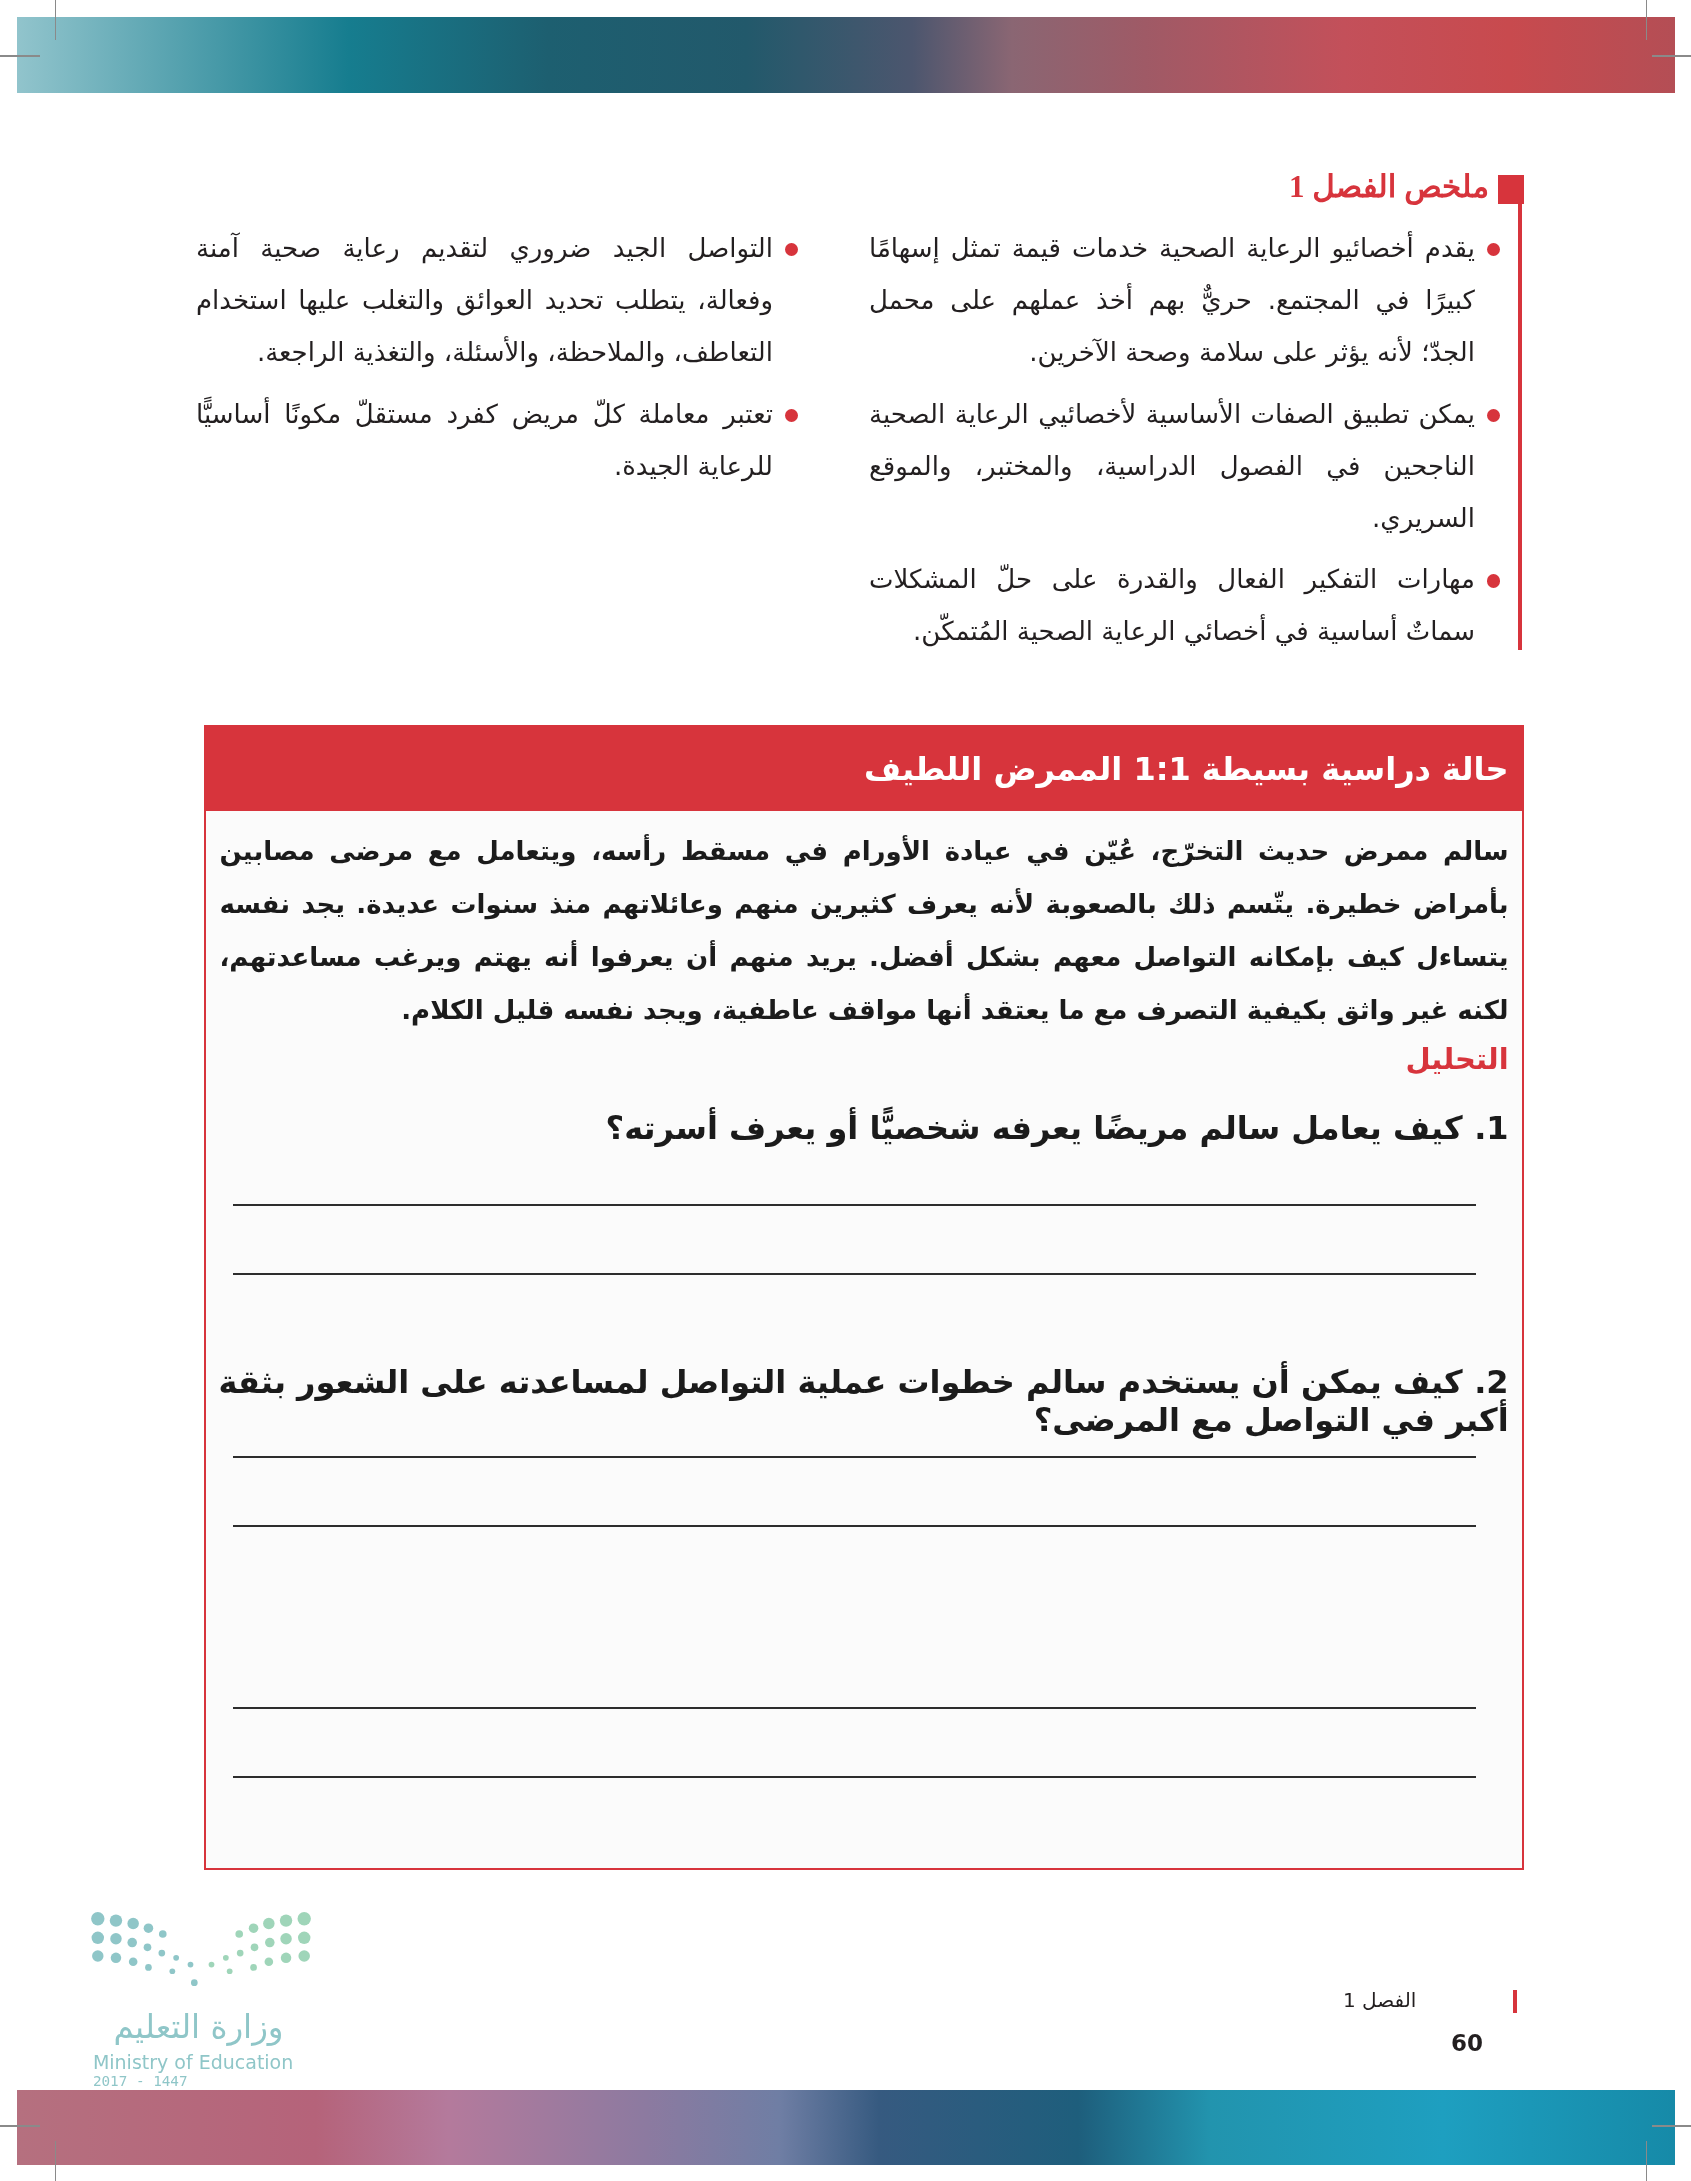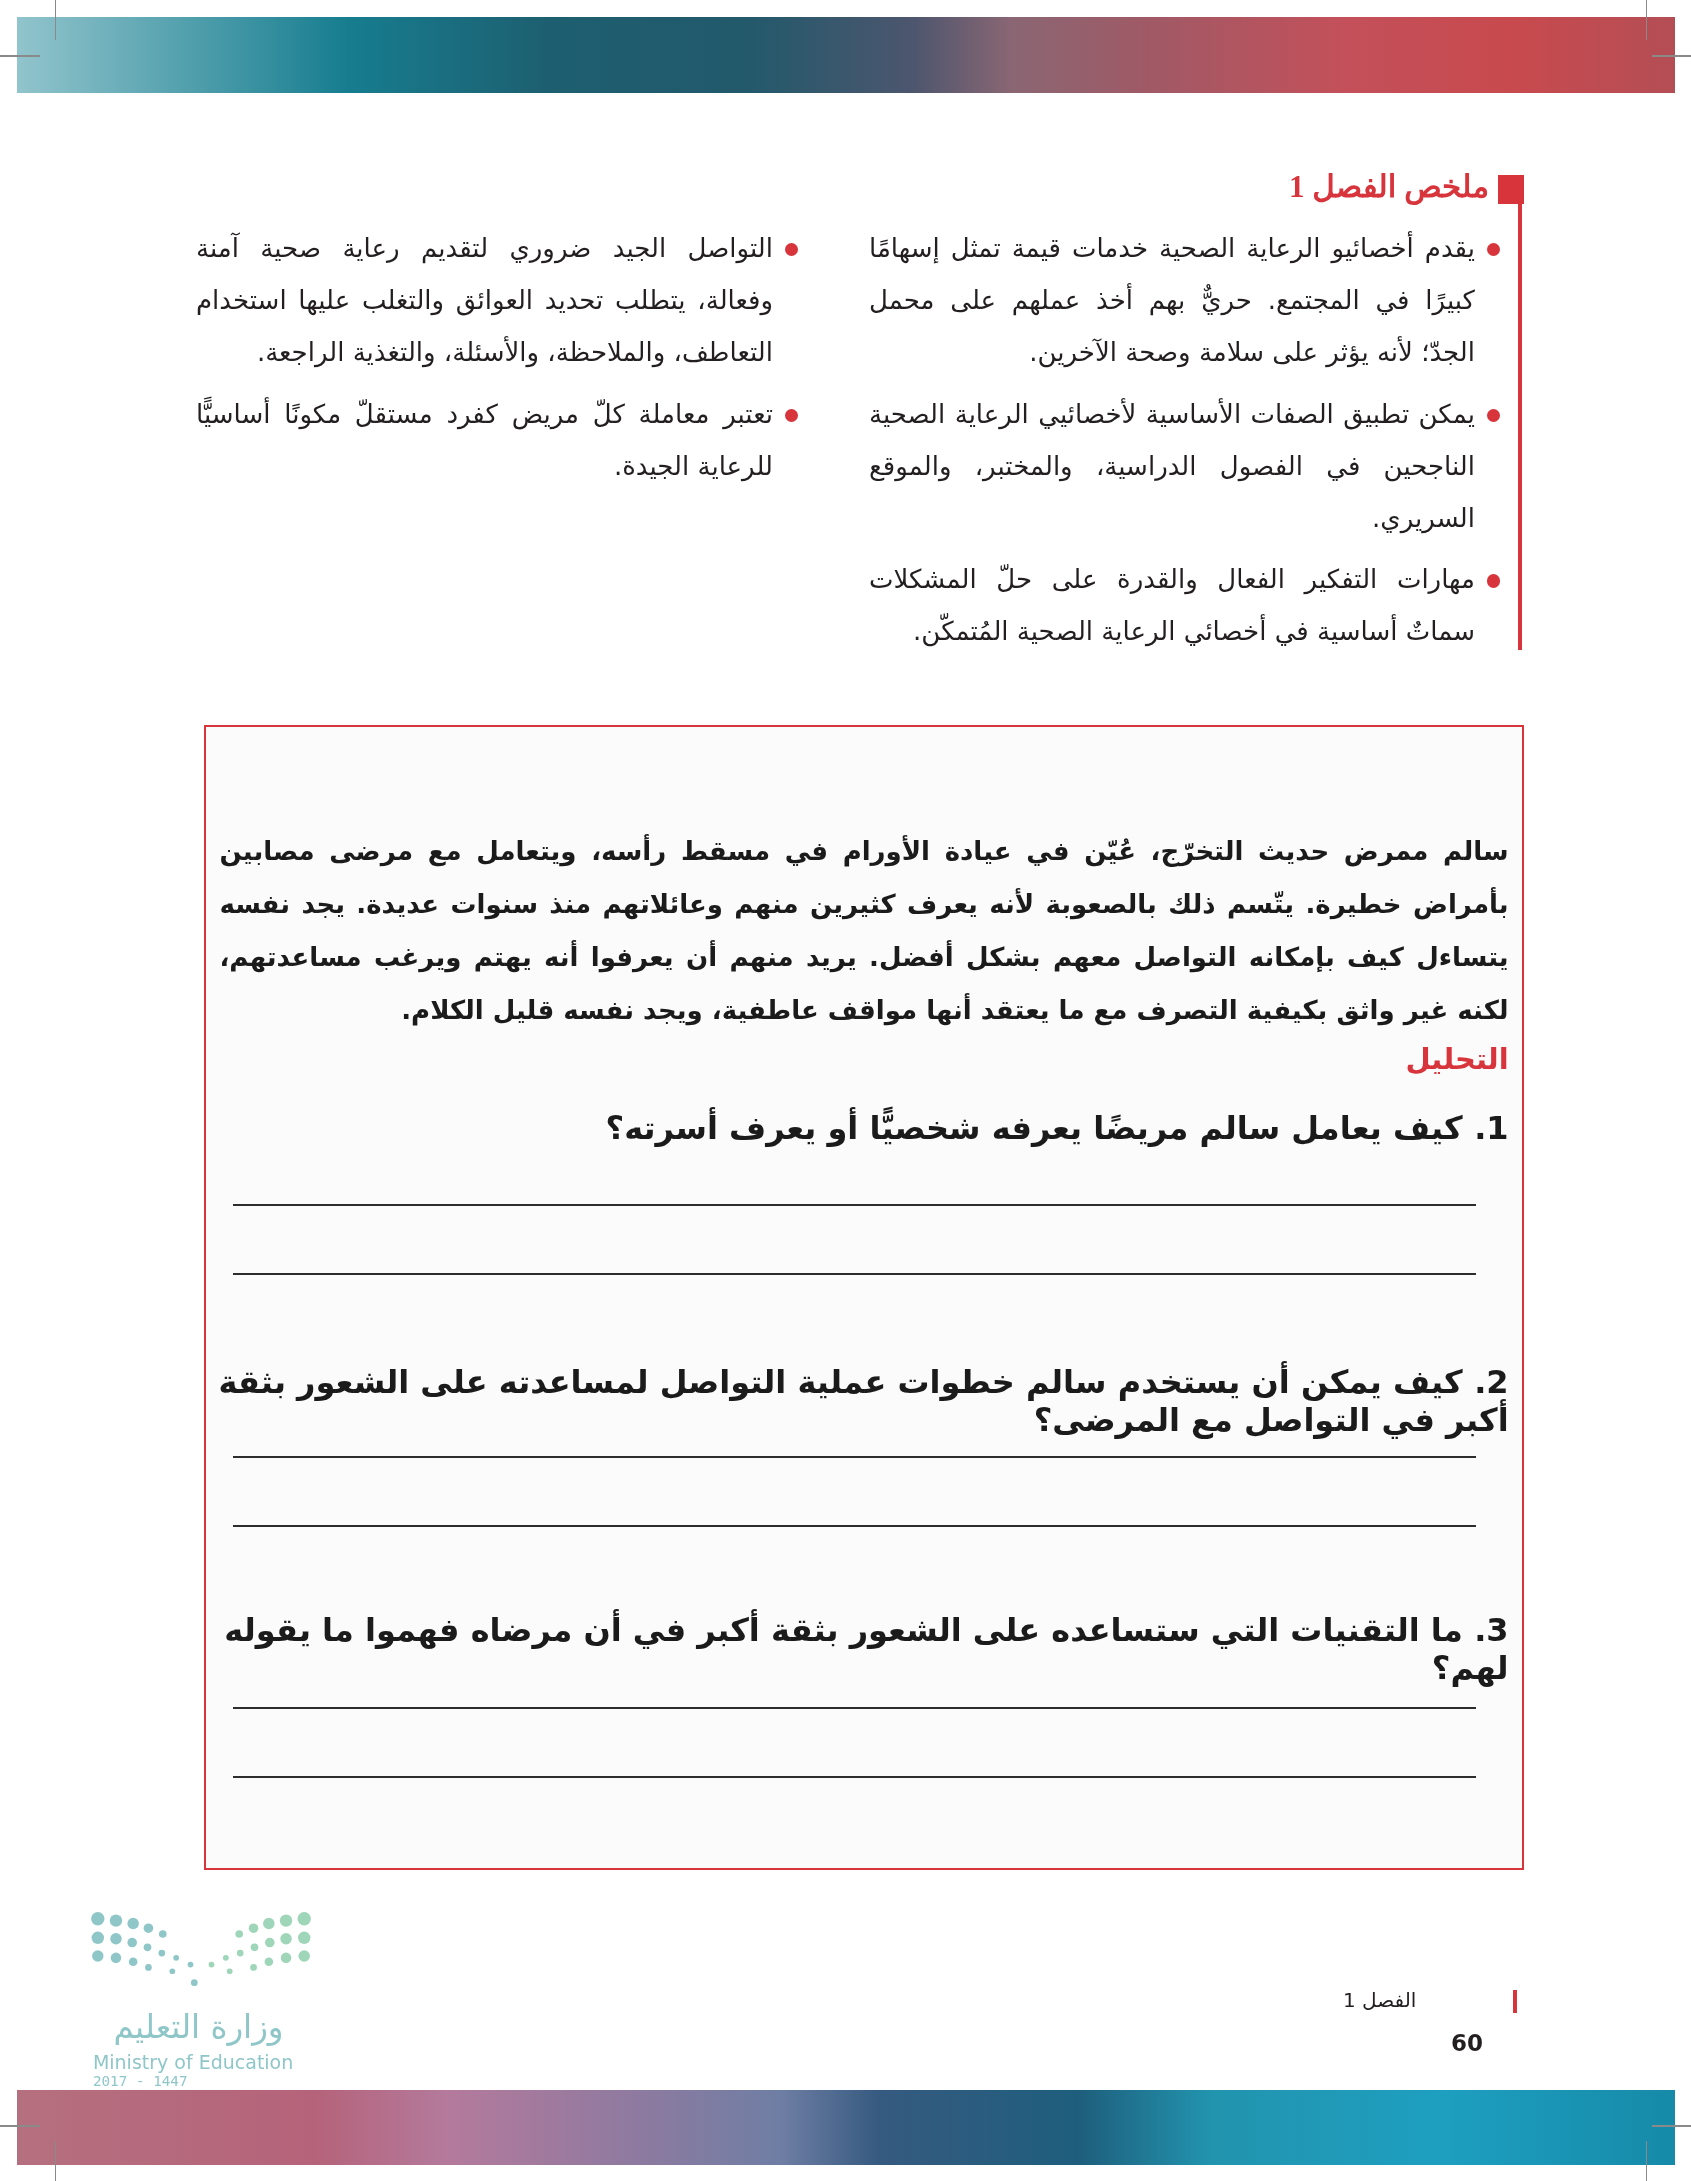--- a/index.html
+++ b/index.html
@@ -109,39 +109,39 @@
     <span class="dot"></span>
     <span>التواصل الجيد ضروري لتقديم رعاية صحية آمنة وفعالة، يتطلب تحديد العوائق والتغلب عليها استخدام التعاطف، والملاحظة، والأسئلة، والتغذية الراجعة.</span>
   </div>
   <div class="bullet">
     <span class="dot"></span>
     <span>تعتبر معاملة كلّ مريض كفرد مستقلّ مكونًا أساسيًّا للرعاية الجيدة.</span>
   </div>
 </div>
 
 <div class="case-box">
+  <div class="case-header">
+    <h2 class="case-title">حالة دراسية بسيطة 1:1 الممرض اللطيف</h2>
+  </div>
   <p class="case-body">سالم ممرض حديث التخرّج، عُيّن في عيادة الأورام في مسقط رأسه، ويتعامل مع مرضى مصابين بأمراض خطيرة. يتّسم ذلك بالصعوبة لأنه يعرف كثيرين منهم وعائلاتهم منذ سنوات عديدة. يجد نفسه يتساءل كيف بإمكانه التواصل معهم بشكل أفضل. يريد منهم أن يعرفوا أنه يهتم ويرغب مساعدتهم، لكنه غير واثق بكيفية التصرف مع ما يعتقد أنها مواقف عاطفية، ويجد نفسه قليل الكلام.</p>
 
   <h3 class="analysis-title">التحليل</h3>
 
   <div class="question" style="top:382px;">
     <span class="q-num">1.</span><span>كيف يعامل سالم مريضًا يعرفه شخصيًّا أو يعرف أسرته؟</span>
   </div>
   <div class="answer-line" style="top:477px;"></div>
   <div class="answer-line" style="top:546px;"></div>
 
   <div class="question" style="top:636px;">
     <span class="q-num">2.</span><span>كيف يمكن أن يستخدم سالم خطوات عملية التواصل لمساعدته على الشعور بثقة أكبر في التواصل مع المرضى؟</span>
   </div>
   <div class="answer-line" style="top:729px;"></div>
   <div class="answer-line" style="top:798px;"></div>
 
-  <div class="question" style="top:884px;">
-    <span class="q-num">3.</span><span>ما التقنيات التي ستساعده على الشعور بثقة أكبر في أن مرضاه فهموا ما يقوله لهم؟</span>
-  </div>
   <div class="answer-line" style="top:980px;"></div>
   <div class="answer-line" style="top:1049px;"></div>
 </div>
 
 <div class="logo">
   <svg class="logo-dots" viewBox="0 0 230 90">
     <g fill="#8fc6c8">
       <circle cx="7" cy="7" r="7"></circle>
         <circle cx="26" cy="9" r="6.5"></circle>
         <circle cx="44" cy="12" r="6"></circle>

